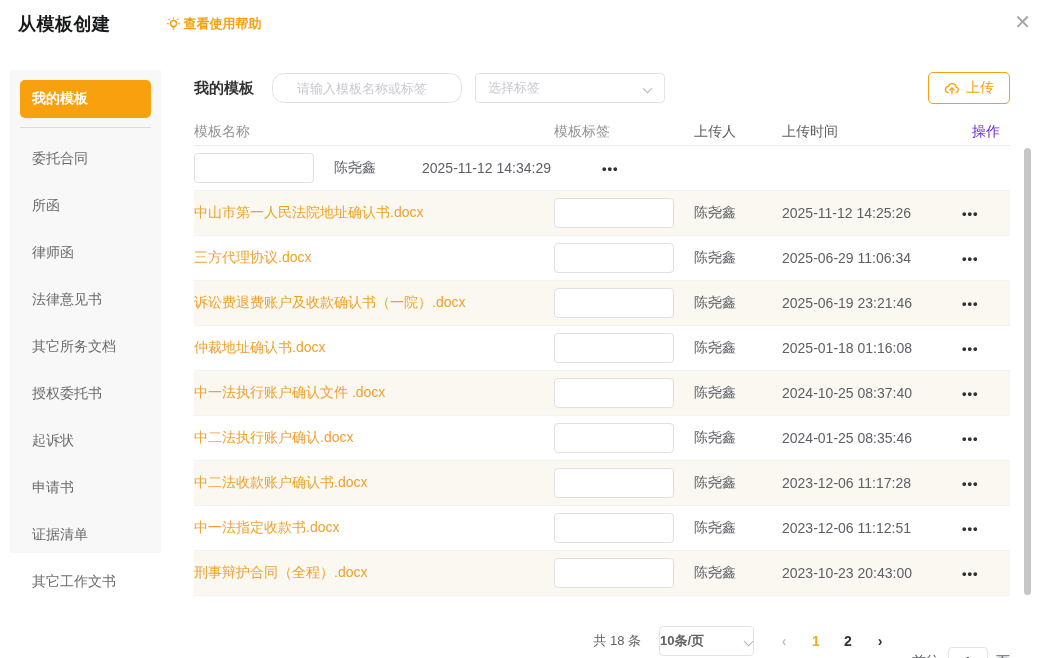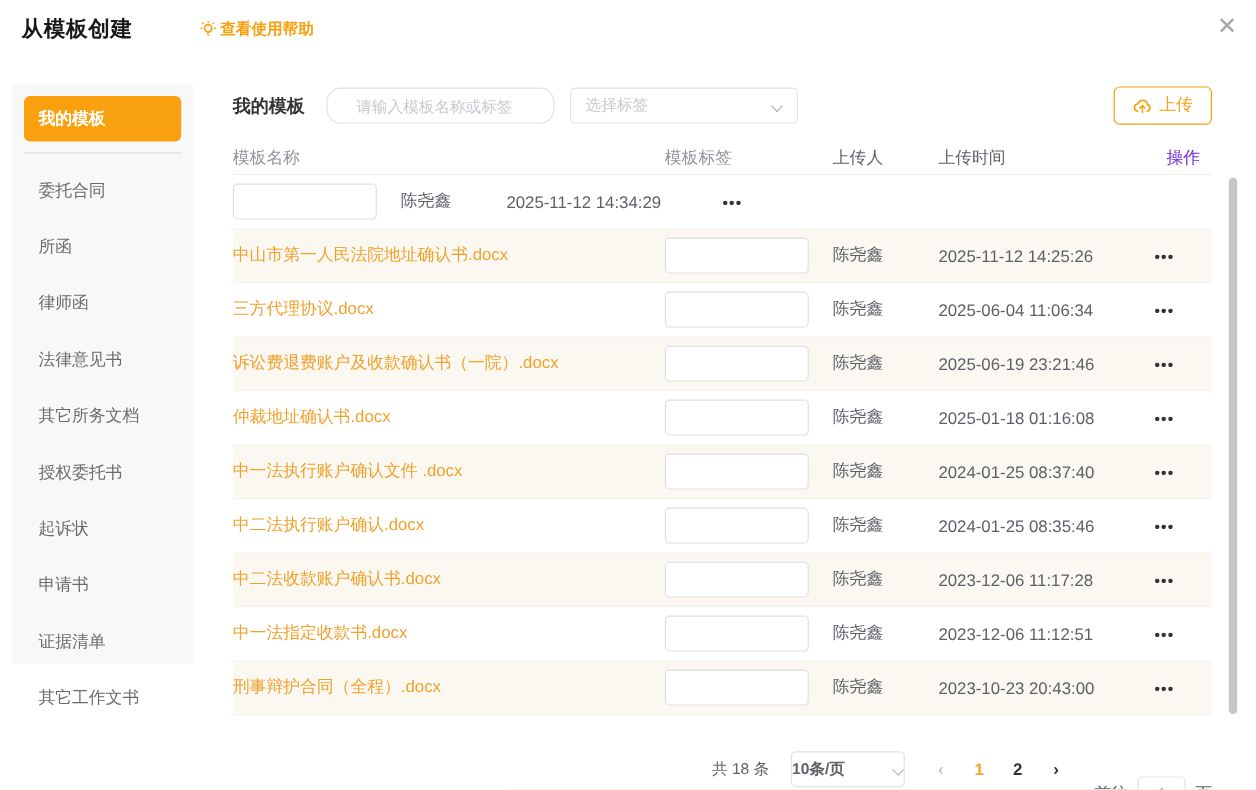--- a/index.html
+++ b/index.html
@@ -138,21 +138,21 @@
       <div class="c-tag"><input class="tag-input" type="text" style=""></div>
       <div class="c-up">陈尧鑫</div>
       <div class="c-time">2025-11-12 14:25:26</div>
       <div class="c-act"><span class="dots">•••</span></div>
     </div>
 
     <div class="trow">
       <div class="c-name"><a>三方代理协议.docx</a></div>
       <div class="c-tag"><input class="tag-input" type="text" style=""></div>
       <div class="c-up">陈尧鑫</div>
-      <div class="c-time">2025-06-04 11:06:34</div>
+      <div class="c-time">2025-06-29 11:06:34</div>
       <div class="c-act"><span class="dots">•••</span></div>
     </div>
 
     <div class="trow">
       <div class="c-name"><a>诉讼费退费账户及收款确认书（一院）.docx</a></div>
       <div class="c-tag"><input class="tag-input" type="text" style=""></div>
       <div class="c-up">陈尧鑫</div>
       <div class="c-time">2025-06-19 23:21:46</div>
       <div class="c-act"><span class="dots">•••</span></div>
     </div>
@@ -162,21 +162,21 @@
       <div class="c-tag"><input class="tag-input" type="text" style=""></div>
       <div class="c-up">陈尧鑫</div>
       <div class="c-time">2025-01-18 01:16:08</div>
       <div class="c-act"><span class="dots">•••</span></div>
     </div>
 
     <div class="trow">
       <div class="c-name"><a>中一法执行账户确认文件 .docx</a></div>
       <div class="c-tag"><input class="tag-input" type="text" style=""></div>
       <div class="c-up">陈尧鑫</div>
-      <div class="c-time">2024-01-25 08:37:40</div>
+      <div class="c-time">2024-10-25 08:37:40</div>
       <div class="c-act"><span class="dots">•••</span></div>
     </div>
 
     <div class="trow">
       <div class="c-name"><a>中二法执行账户确认.docx</a></div>
       <div class="c-tag"><input class="tag-input" type="text" style=""></div>
       <div class="c-up">陈尧鑫</div>
       <div class="c-time">2024-01-25 08:35:46</div>
       <div class="c-act"><span class="dots">•••</span></div>
     </div>

